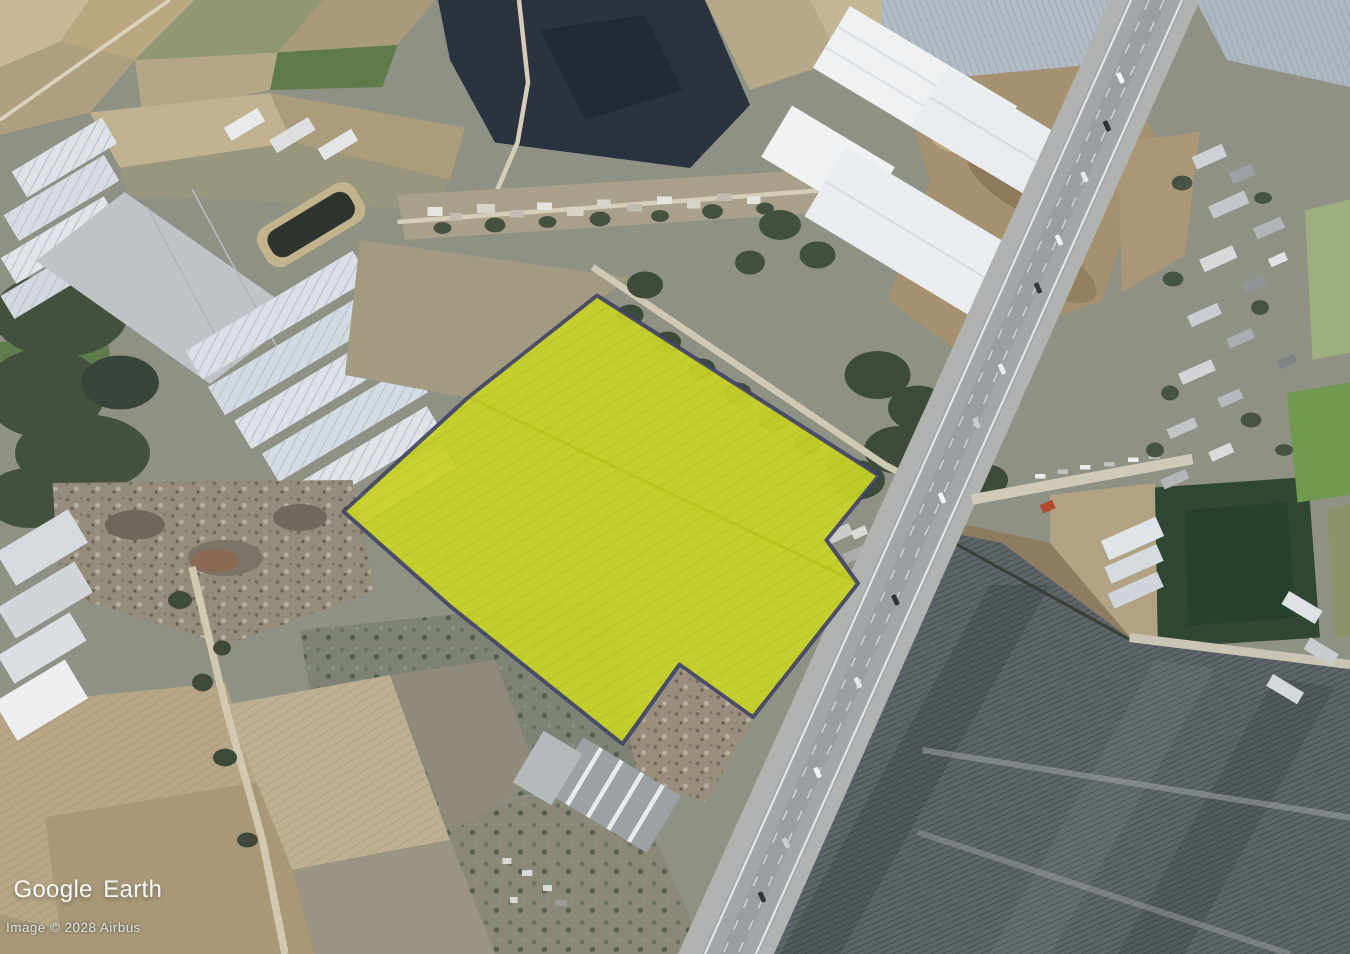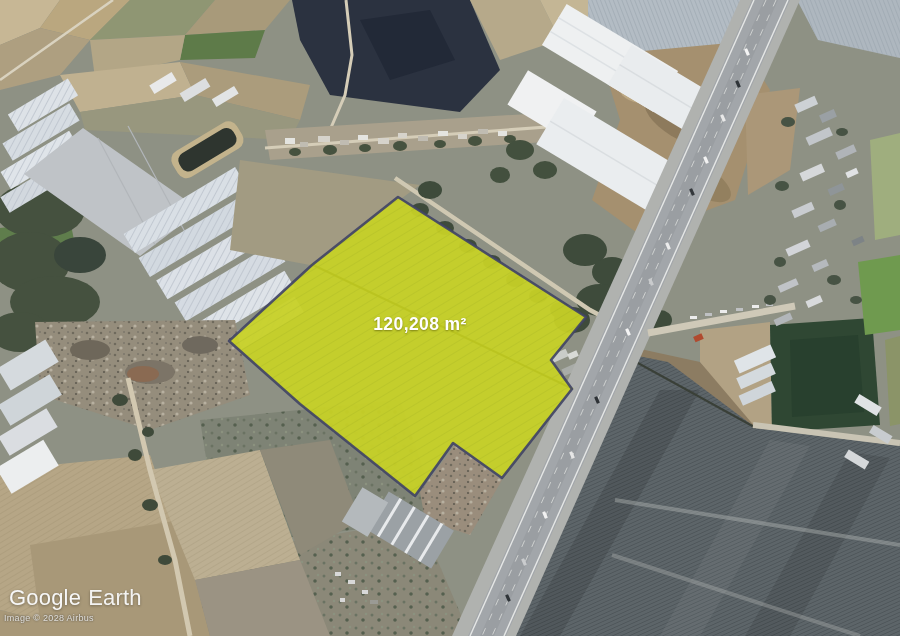--- a/index.html
+++ b/index.html
@@ -2,21 +2,21 @@
 <html><head>
 <meta charset="utf-8">
 <style>
   html,body{margin:0;padding:0;background:#222;}
   #stage{position:relative;width:900px;height:636px;overflow:hidden;background:#8e9184;
          font-family:"Liberation Sans",sans-serif;}
   #stage svg{position:absolute;left:0;top:0;}
   .area-label{position:absolute;left:340px;top:314px;width:160px;text-align:center;
     color:#ffffff;font-size:17.5px;font-weight:bold;letter-spacing:.4px;
     text-shadow:0 1px 2px rgba(70,70,0,.55);}
-  .ge-logo{position:absolute;left:9px;top:585px;color:#f7f7f7;font-size:22px;
+  .ge-logo{position:absolute;left:9px;top:585px;color:#f7f7f7;font-size:16px;
     letter-spacing:.2px;text-shadow:0 1px 3px rgba(0,0,0,.35);}
   .ge-logo .g-word{font-weight:500;}
   .ge-logo .e-word{font-weight:300;margin-left:7px;opacity:.96;}
   .attribution{position:absolute;left:4px;top:613px;color:rgba(255,255,255,.78);
     font-size:9px;letter-spacing:.3px;text-shadow:0 0 2px rgba(40,40,40,.9);}
 </style>
 </head>
 <body>
 
 <div id="stage">
@@ -497,20 +497,19 @@
 </g>
 
 <g>
 <polygon points="398,197 586,317 551,360 572,389 502,478 453,443 415,496 300,404 229,341 312,265" opacity="0.94" fill="#c8d126"></polygon>
 <polygon points="398,197 586,317 551,360 572,389 502,478 453,443 415,496 300,404 229,341 312,265" fill="url(#parcelRows)"></polygon>
 <line x1="311" y1="264" x2="573" y2="389" stroke="#b9c31f" stroke-width="2" opacity=".85"></line>
 <polygon points="398,197 586,317 551,360 572,389 502,478 453,443 415,496 300,404 229,341 312,265" fill="none" stroke-width="2.6" stroke-linejoin="round" opacity=".9" stroke="#3f4266"></polygon>
 </g>
 </svg>
 
-<div class="area-label">120,208 m²</div>
 
 <div class="ge-logo">
   <span class="g-word">Google</span><span class="e-word">Earth</span>
 </div>
 
 <div class="attribution">Image © 2028 Airbus</div>
 </div>
 
 </body></html>

